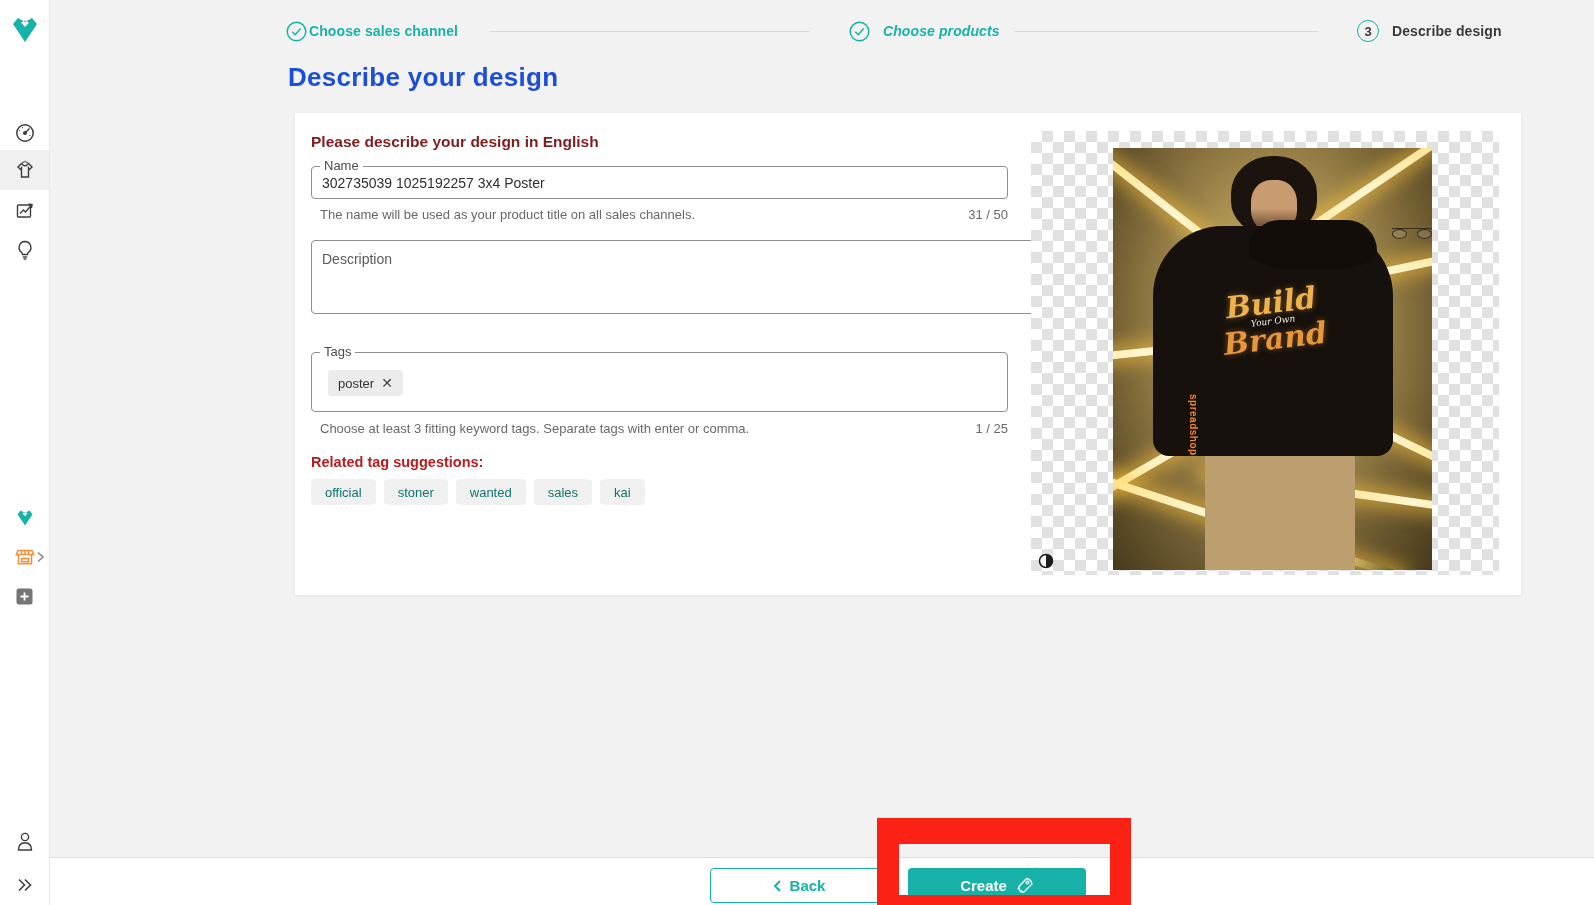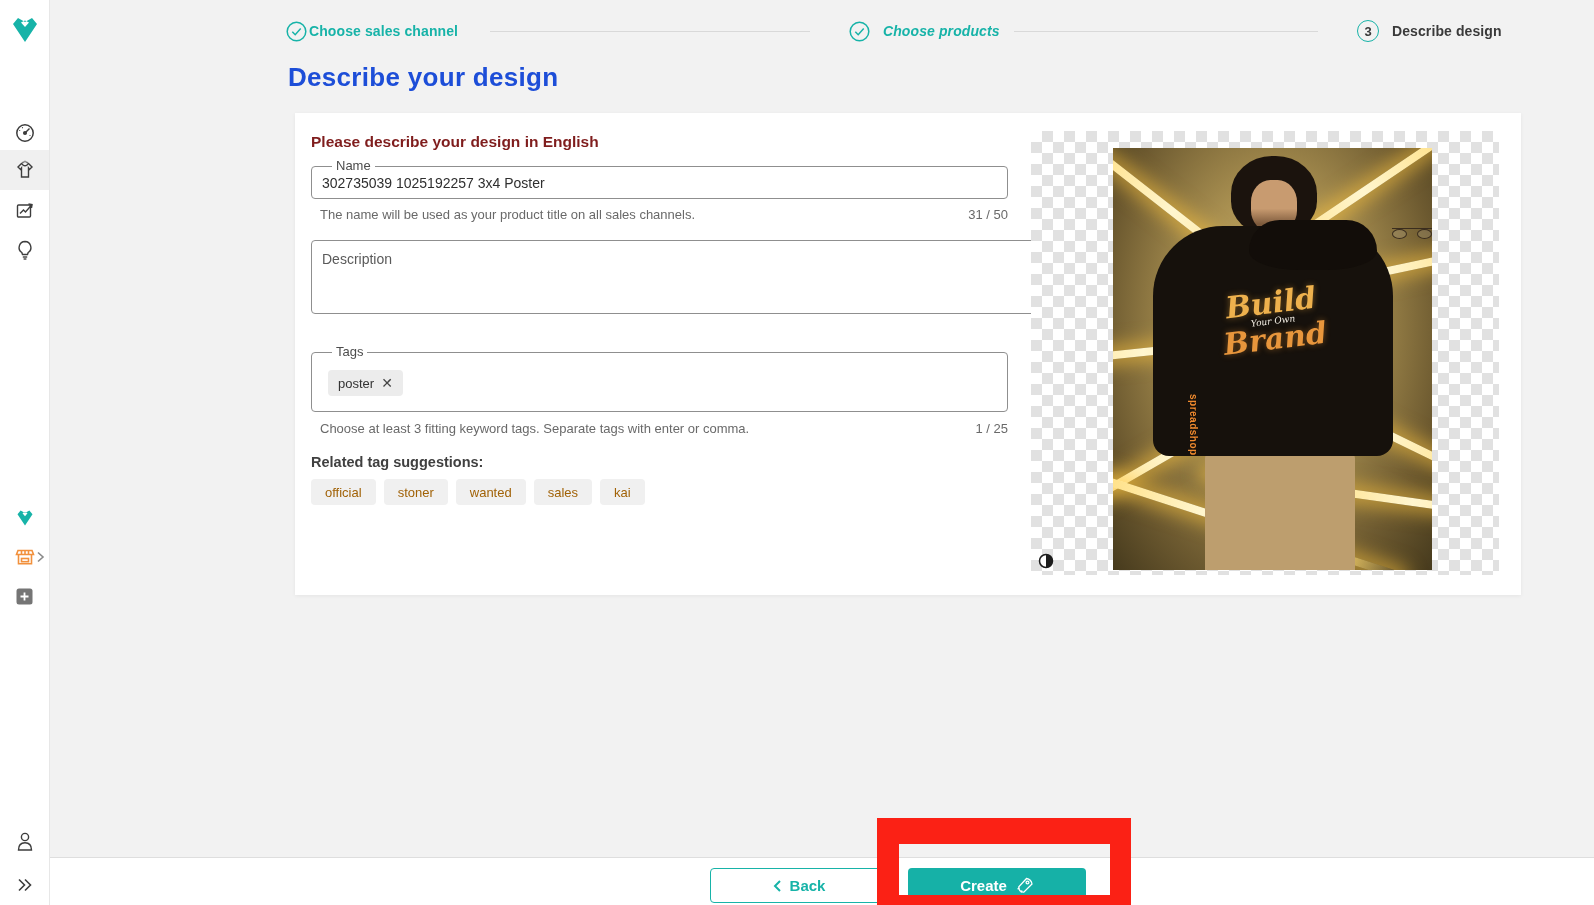--- a/index.html
+++ b/index.html
@@ -19,33 +19,33 @@
   .step-line { position:absolute; top:31px; height:1px; background:#d9d9d9; }
   .step-circle { position:absolute; top:20px; width:22px; height:22px; border:1.5px solid #17b3a8; border-radius:50%; font-size:13px; font-weight:600; color:#3a3a3a; display:flex; align-items:center; justify-content:center; background:transparent; }
 
   
   .page-title { position:absolute; left:288px; top:62px; font-size:26px; font-weight:700; color:#1d4ed8; letter-spacing:.3px; }
   .card { position:absolute; left:295px; top:113px; width:1226px; height:482px; background:#ffffff; box-shadow:0 1px 4px rgba(0,0,0,.06); }
 
   .card-heading { position:absolute; left:16px; top:20px; font-size:15.5px; font-weight:700; color:#7f1d1d; }
 
   .field { position:absolute; border:1px solid #8f8f8f; border-radius:4px; background:#fff; }
-  .field-label { position:absolute; top:-8px; left:20px; background:#fff; padding:0 4px; font-size:13px; color:#4c4c4c; line-height:14px; }
+  .field-label { position:absolute; top:-8px; left:8px; background:#fff; padding:0 4px; font-size:13px; color:#4c4c4c; line-height:14px; }
   .field input { position:absolute; left:0; top:0; width:100%; height:100%; border:none; outline:none; background:transparent; font-family:"Liberation Sans",sans-serif; font-size:14px; color:#2f2f2f; padding:0 10px; }
   .field textarea { position:absolute; left:0; top:0; width:100%; height:100%; border:none; outline:none; background:transparent; resize:none; font-family:"Liberation Sans",sans-serif; font-size:14px; color:#2f2f2f; padding:10px; }
   .field textarea::placeholder, .field input::placeholder { color:#5a5a5a; opacity:1; }
 
   .helper-row { position:absolute; left:25px; width:688px; display:flex; justify-content:space-between; font-size:13px; color:#696969; }
 
   .tag-chip { display:inline-flex; align-items:center; gap:7px; background:#ececec; border-radius:4px; height:26px; padding:0 10px; font-size:13px; color:#333; }
   .tag-chip .x { font-size:14px; color:#444; cursor:pointer; line-height:1; }
 
-  .sugg-heading { position:absolute; left:16px; top:341px; font-size:14.5px; font-weight:700; color:#404040; }
+  .sugg-heading { position:absolute; left:16px; top:341px; font-size:14.5px; font-weight:700; color:#b91c1c; }
   .sugg-row { position:absolute; left:16px; top:366px; display:flex; gap:8px; }
-  .sugg-chip { background:#f0f0f0; border-radius:4px; height:26px; padding:4px 14px; display:flex; align-items:center; font-size:13px; color:#a16207; cursor:pointer; }
+  .sugg-chip { background:#f0f0f0; border-radius:4px; height:26px; padding:4px 14px; display:flex; align-items:center; font-size:13px; color:#0f766e; cursor:pointer; }
 
   
   .checker { position:absolute; left:736px; top:18px; width:468px; height:444px;
              background:repeating-conic-gradient(#e1e1e1 0% 25%, #ffffff 0% 50%); background-size:22px 22px; }
   .photo { position:absolute; left:82px; top:17px; width:319px; height:422px; overflow:hidden;
            background:radial-gradient(ellipse at 50% 42%, #d9bd74 0%, #a88f50 40%, #6d5a30 75%, #463a1d 100%); }
   .beam { position:absolute; width:420px; height:8px; border-radius:4px;
           background:linear-gradient(90deg, rgba(255,220,120,0) 0%, #ffd96e 18%, #fff6cf 50%, #ffd96e 82%, rgba(255,220,120,0) 100%);
           box-shadow:0 0 18px 6px rgba(255,198,64,.55); }
   .hair { position:absolute; left:118px; top:8px; width:86px; height:78px; background:#1b130d; border-radius:48% 48% 42% 42%; }

